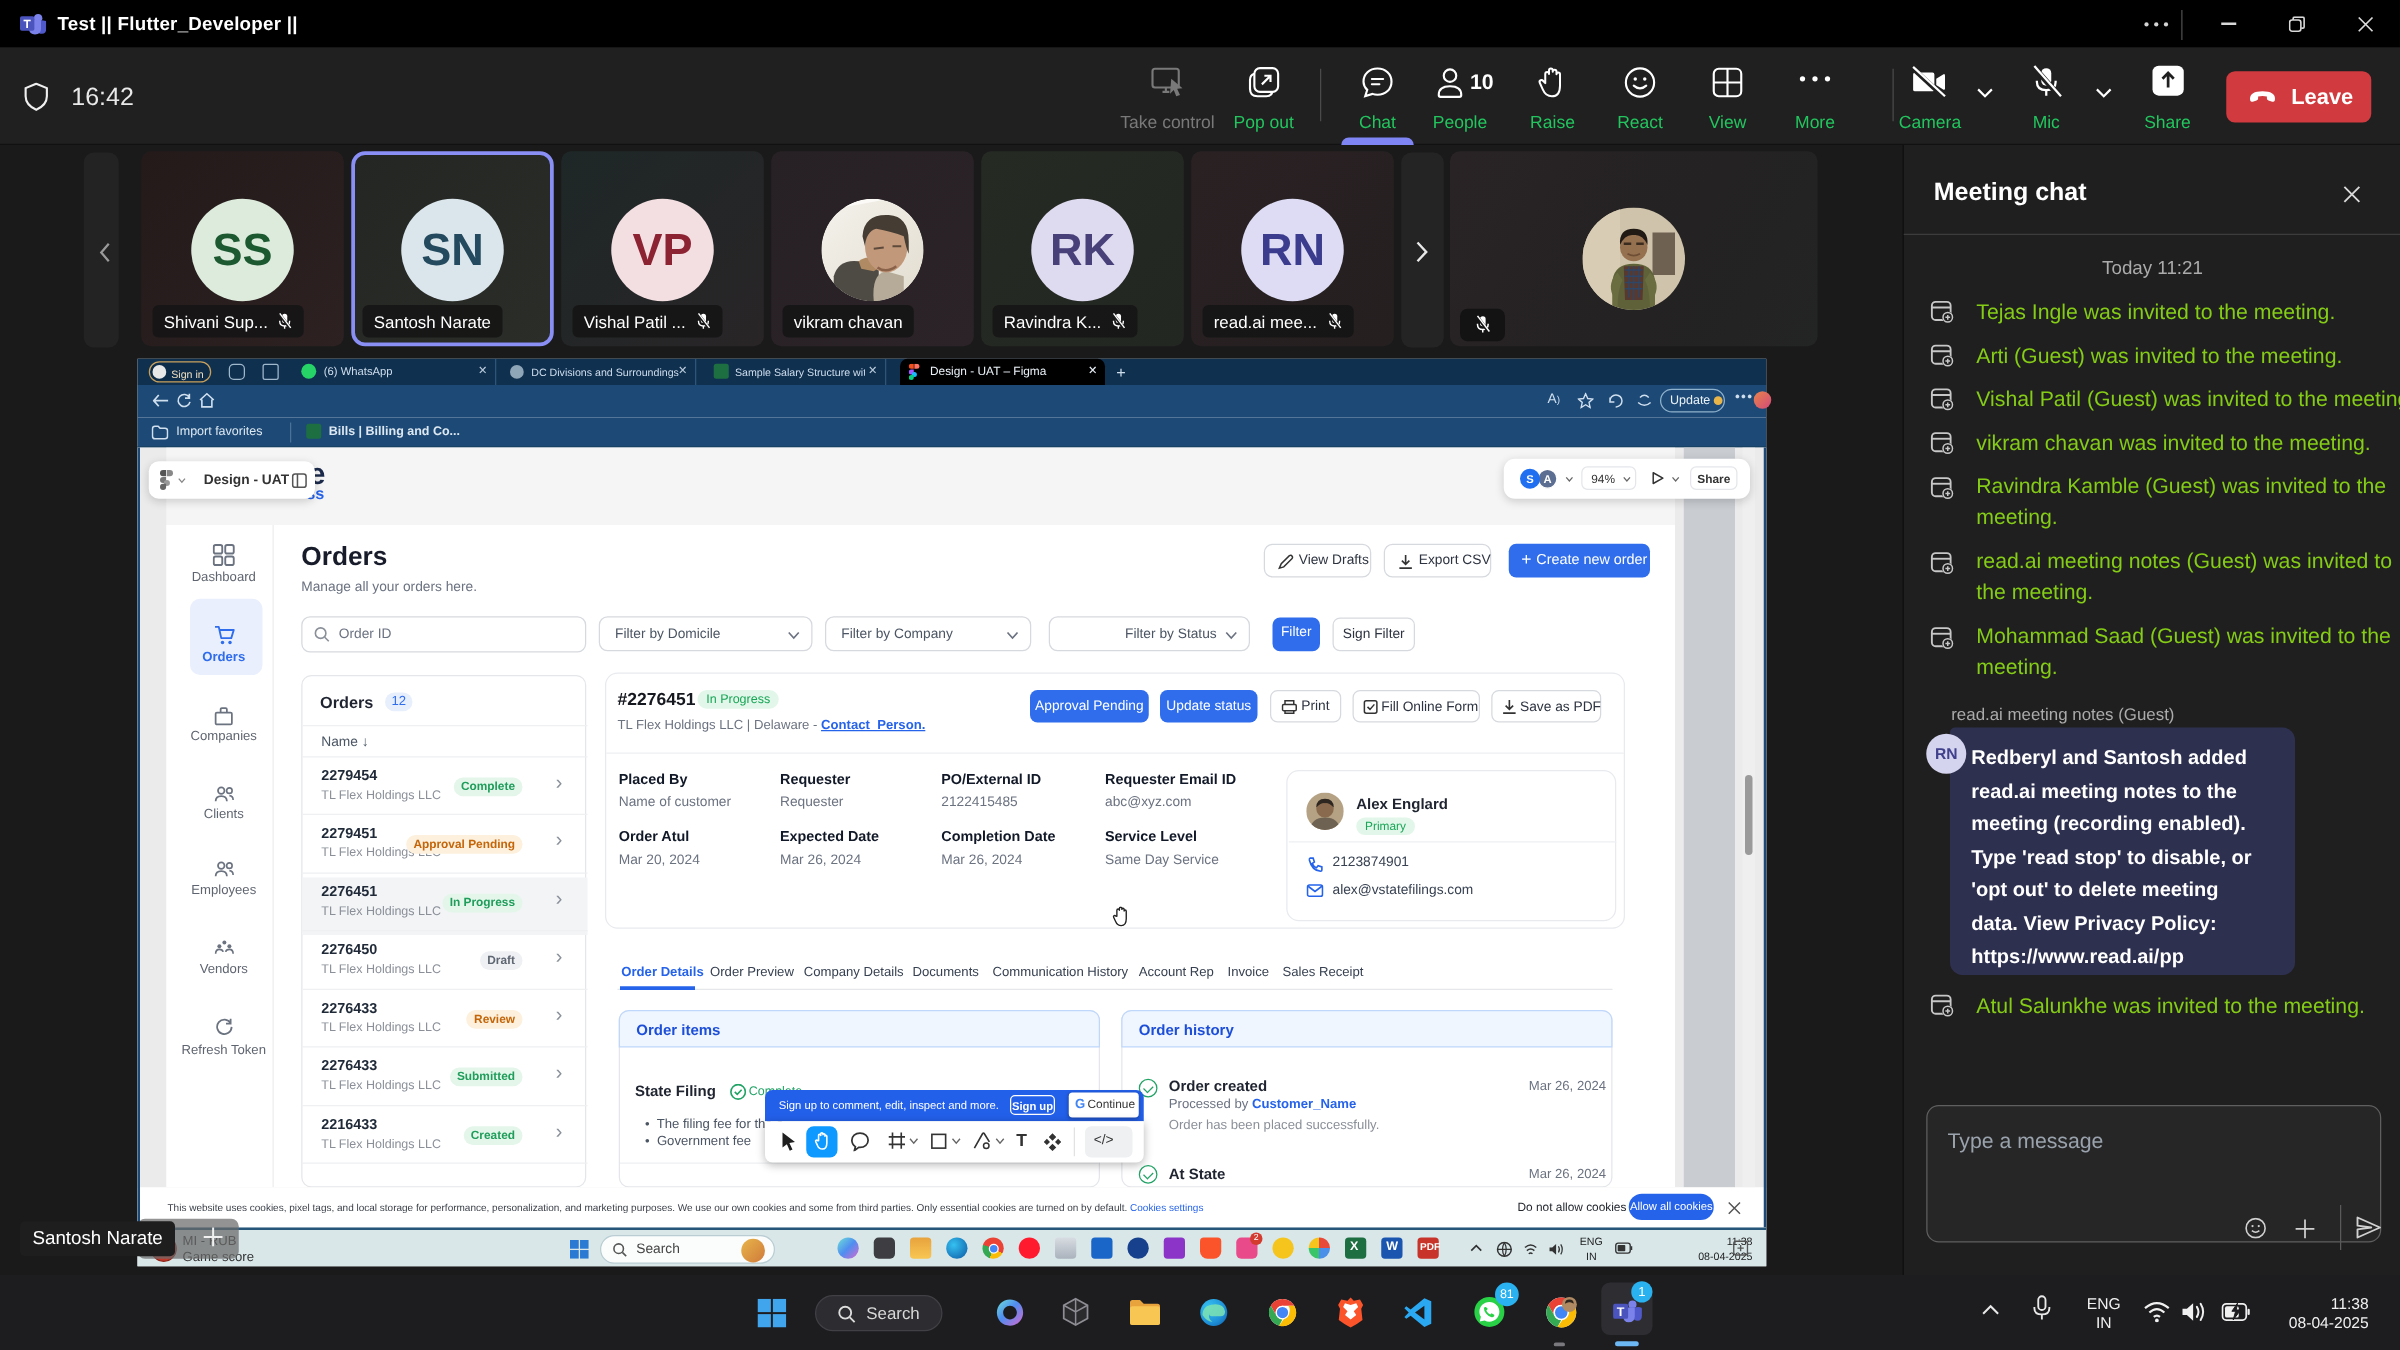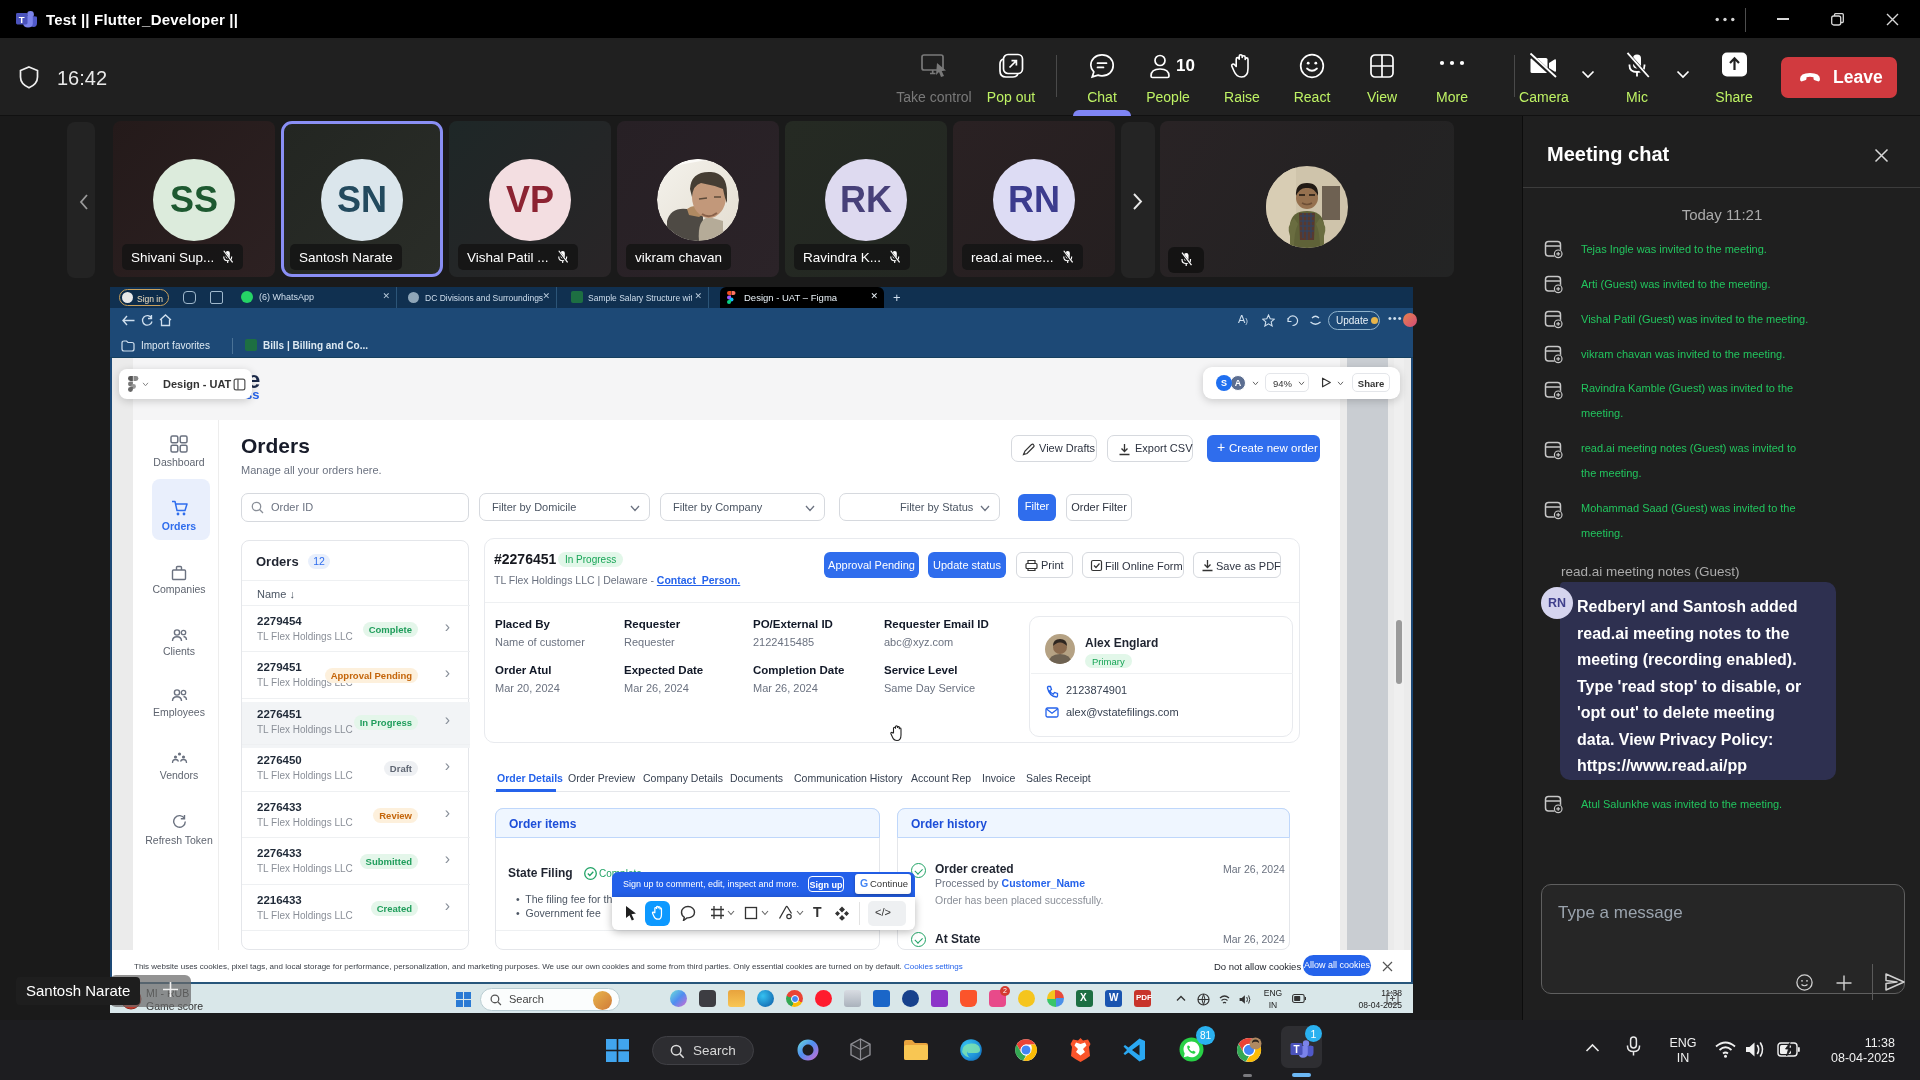--- a/index.html
+++ b/index.html
@@ -8,36 +8,36 @@
 #app { position:absolute; top:0; left:0; width:1920px; height:1080px; }
 .abs { position:absolute; }
 
 
 #titlebar { position:absolute; top:0; left:0; width:1920px; height:38px; background:#000; }
 #titlebar .title { position:absolute; left:46px; top:11px; color:#fff; font-size:15px; font-weight:700; letter-spacing:0.2px;}
 
 
 #toolbar { position:absolute; top:38px; left:0; width:1920px; height:78px; background:#202020; border-bottom:1px solid #111; }
 .tbtn { position:absolute; top:0; height:78px; text-align:center; color:#fff; }
-.tbtn .lbl { position:absolute; bottom:11px; width:100%; font-size:14px; color:#bef264; }
+.tbtn .lbl { position:absolute; bottom:11px; width:100%; font-size:14px; color:#22c55e; }
 .tbtn .ic  { position:absolute; top:14px; width:100%; display:flex; justify-content:center; }
 .tbtn.dim .lbl { color:#797979; }
 .tsep { position:absolute; top:17px; width:1px; height:42px; background:#4a4a4a; }
 
 
 #stage { position:absolute; top:116px; left:0; width:1522px; height:904px; background:#1a1a1a; }
 
 
 .tile { position:absolute; top:5px; height:156px; border-radius:8px; overflow:hidden; }
 .tile .av { position:absolute; left:50%; top:38px; transform:translateX(-50%); width:82px; height:82px; border-radius:50%; font-size:36px; font-weight:700; display:flex; align-items:center; justify-content:center; }
 .tile .nm { position:absolute; left:9px; bottom:7px; height:26px; background:rgba(20,20,20,.88); border-radius:5px; color:#fff; font-size:13.5px; display:flex; align-items:center; padding:0 9px; gap:7px; }
 
 
 #chat { position:absolute; top:116px; left:1522px; width:398px; height:904px; background:#1f1f1f; border-left:1px solid #0c0c0c; }
-.ev { position:absolute; left:58px; color:#22c55e; font-size:11px; line-height:25px; width:340px; white-space:nowrap; }
+.ev { position:absolute; left:58px; color:#84cc16; font-size:17px; line-height:25px; width:340px; white-space:nowrap; }
 .evic { position:absolute; left:21px; width:20px; height:20px; }
 
 
 #share { position:absolute; left:110px; top:171px; width:1303px; height:726px; background:#fff; }
 .tab { position:absolute; top:0; height:21px; border-right:1px solid #2c5578; white-space:nowrap; overflow:hidden; }
 .tab .tx { position:absolute; right:6px; top:4px; font-size:9px; color:#b8cada; }
 #canvas { font-family:"Liberation Sans", sans-serif; }
 .sbi { position:absolute; width:92px; text-align:center; font-size:10.5px; color:#5f6570; }
 .fbtn { position:absolute; height:27px; border:1px solid #d6d9de; border-radius:7px; background:#fff; color:#2d3340; font-size:11px; white-space:nowrap; }
 .fbtn .t { position:absolute; left:27px; top:6px; }
@@ -529,21 +529,21 @@
         <div class="abs" style="left:729px;top:135px;width:161px;height:28px;border:1px solid #d6d9de;border-radius:7px;background:#fff;">
           <div class="abs" style="left:12px;top:7px;font-size:11px;color:#4b5563;padding-left:48px;">Filter by Status</div>
           <svg class="abs" style="left:140px;top:11px" width="10" height="7" viewBox="0 0 10 7">
               <path d="M1 1 L5 5.5 L9 1" fill="none" stroke="#6b7280" stroke-width="1.3"></path>
             </svg>
         </div>
         <div class="bbtn" style="left:908px;top:136px;width:38px;height:27px;">
             <span style="position:absolute;left:0;width:100%;top:6px;">Filter</span>
           </div>
         <div class="obtn" style="left:956px;top:136px;width:66px;height:27px;">
-            <span style="position:absolute;left:0;width:100%;top:6px;">Order Filter</span>
+            <span style="position:absolute;left:0;width:100%;top:6px;">Sign Filter</span>
           </div>
 
         <div class="abs" style="left:131px;top:182px;width:228px;height:410px;border:1px solid #e4e6ea;border-radius:8px;background:#fff;">
           <div class="abs" style="left:14px;top:13px;font-size:13px;font-weight:bold;color:#1f2430;">Orders</div>
           <div class="abs" style="left:66px;top:13px;width:22px;height:15px;background:#e8effc;border-radius:8px;color:#2f6ded;font-size:10.5px;text-align:center;line-height:15px;">12</div>
           <div class="abs" style="left:0;top:39px;width:228px;height:1px;background:#eef0f2;"></div>
           <div class="abs" style="left:15px;top:47px;font-size:11px;color:#4b5563;">Name ↓</div>
           <div class="abs" style="left:0;top:64px;width:228px;height:1px;background:#eef0f2;"></div>
           <div class="abs" style="left:0;top:161px;width:228px;height:46px;background:#f2f4f6;"></div>
           <div class="orow" style="top:68px;">

